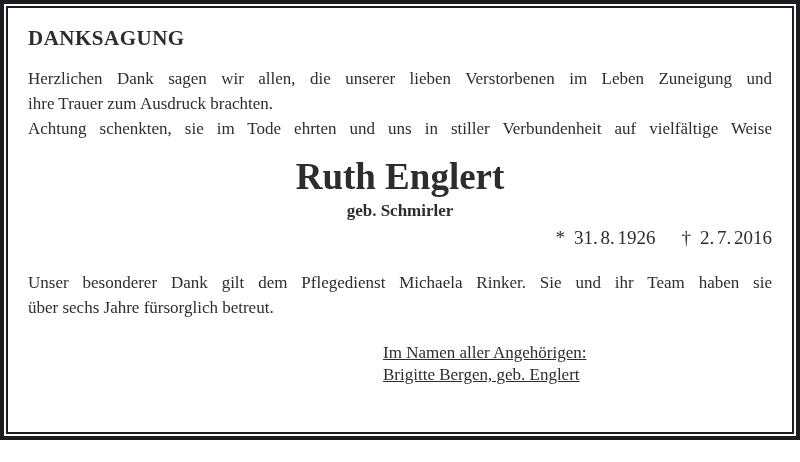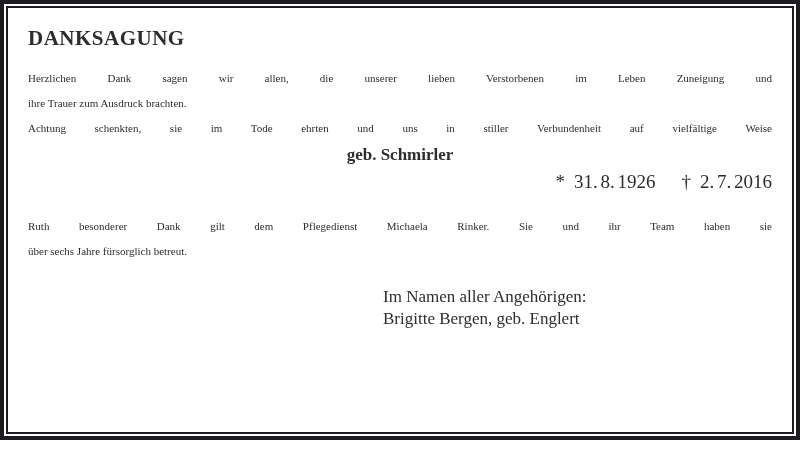--- a/index.html
+++ b/index.html
@@ -36,21 +36,21 @@
     margin: 0;
     font-size: 21px;
     line-height: 24px;
     font-weight: bold;
     letter-spacing: 0.5px;
     color: #2d2d30;
   }
 
   .para {
     margin: 16px 0 0 0;
-    font-size: 11px;
+    font-size: 17px;
     line-height: 25px;
   }
   .para2 { margin-top: 20px; }
 
   .jline {
     display: block;
     text-align: justify;
     text-align-last: justify;
     white-space: normal;
   }
@@ -86,20 +86,21 @@
     margin-right: 9px;
   }
   .death-group {
     margin-left: 26px;
   }
 
   .signature-block {
     margin: 22px 0 8px 355px;
     font-size: 17px;
     line-height: 22px;
+    text-decoration: underline;
   }
 
   .place-date {
     margin-top: 16px;
     font-size: 17px;
     line-height: 22px;
   }
 </style>
 </head>
 <body>
@@ -109,29 +110,30 @@
     <div class="frame-inner">
 
       <h1 class="notice-title">DANKSAGUNG</h1>
 
       <p class="para">
         <span class="jline">Herzlichen Dank sagen wir allen, die unserer lieben Verstorbenen im Leben Zuneigung und</span>
         <span class="jline last">ihre Trauer zum Ausdruck brachten.</span>
         <span class="jline">Achtung schenkten, sie im Tode ehrten und uns in stiller Verbundenheit auf vielfältige Weise</span>
       </p>
 
+      <div class="deceased-name">Ruth Englert</div>
 
       <div class="maiden-name">geb. Schmirler</div>
 
       <div class="life-dates">
         <span class="life-symbol">*</span><span>31. 8. 1926</span><span class="death-group life-symbol">†</span><span>2. 7. 2016</span>
       </div>
 
       <p class="para para2">
-        <span class="jline">Ruth besonderer Dank gilt dem Pflegedienst Michaela Rinker. Sie und ihr Team haben sie</span>
+        <span class="jline">Unser besonderer Dank gilt dem Pflegedienst Michaela Rinker. Sie und ihr Team haben sie</span>
         <span class="jline last">über sechs Jahre fürsorglich betreut.</span>
       </p>
 
       <div class="signature-block">
         <div>Im Namen aller Angehörigen:</div>
         <div>Brigitte Bergen, geb. Englert</div>
       </div>
 
 
     </div>

